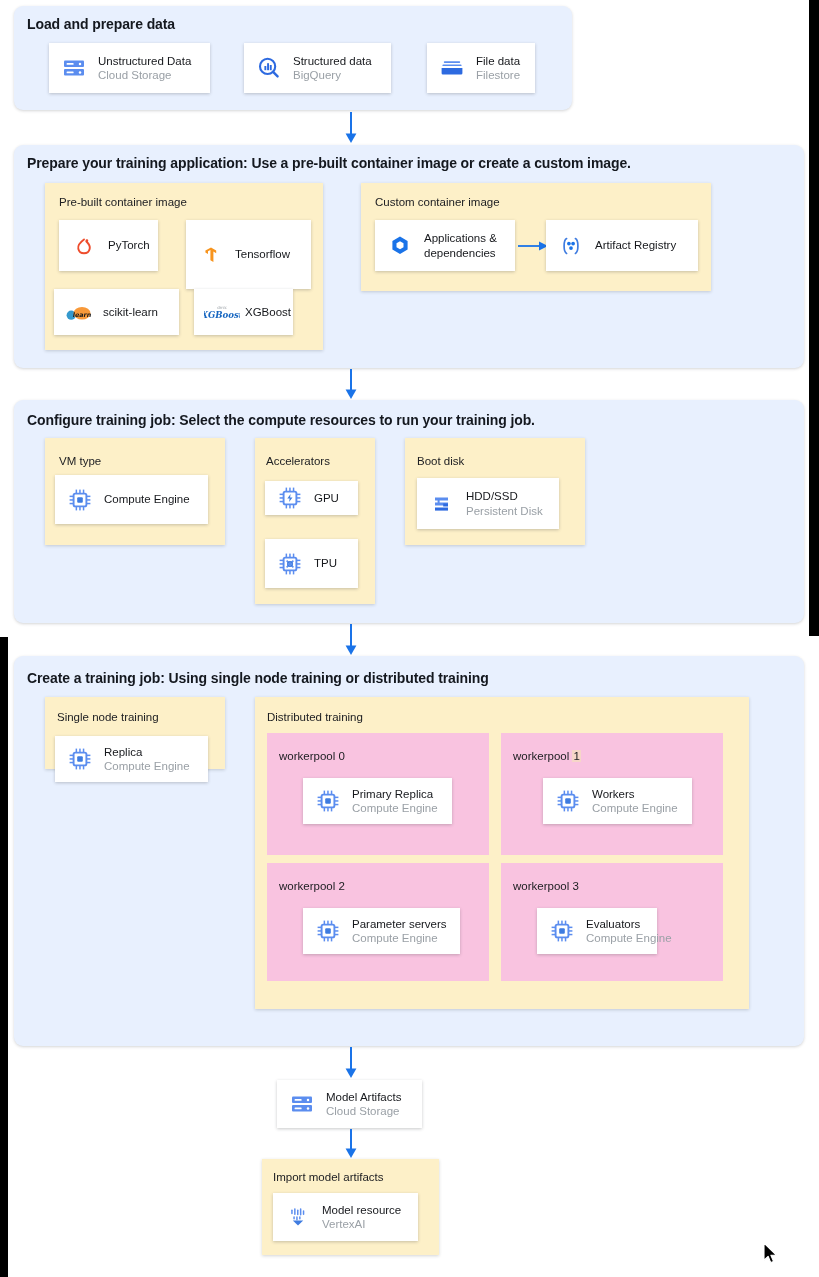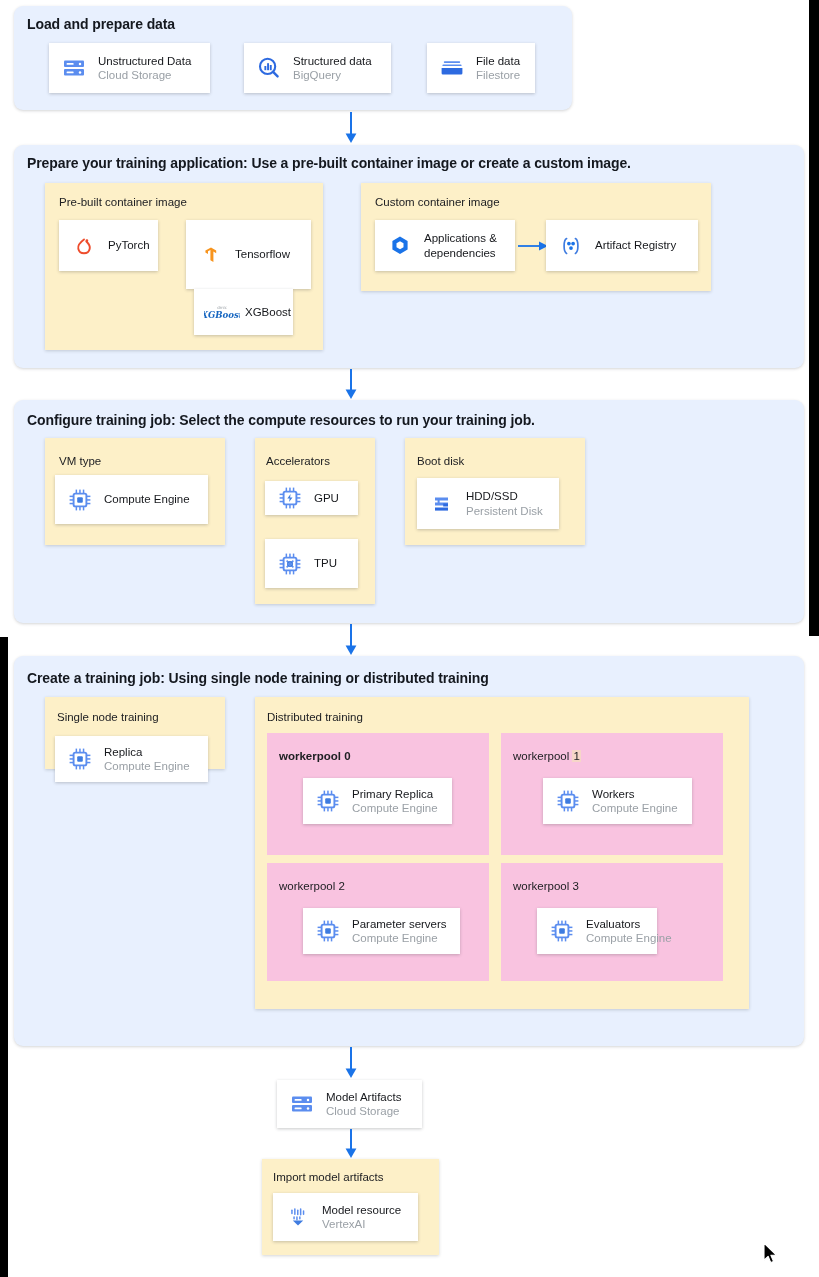--- a/index.html
+++ b/index.html
@@ -188,20 +188,32 @@
     <span class="card-ico">
       <svg width="24" height="24" viewBox="0 0 24 24">
         <path d="M12 4.5 L17.2 7.5 L17.2 10.2 L14.4 8.6 L14.4 18.9 L11.4 17.2 L11.4 6.9 L9 8.3 L9 11 L6.4 9.5 L6.4 7.5 Z" fill="#f7941e"></path>
       </svg>
     </span>
     <span class="card-txt">
       <span class="card-t1">Tensorflow</span>
     </span>
   </div>
 
+  <div class="card" style="left:54px;top:289px;width:125px;height:46px;">
+    <span class="card-ico">
+      <svg width="28" height="20" viewBox="0 0 28 20">
+        <circle cx="6.2" cy="13.2" r="4.6" fill="#3499cd"></circle>
+        <ellipse cx="17" cy="11.2" rx="8.4" ry="6.3" fill="#f89939"></ellipse>
+        <text x="17" y="14.6" font-family="DejaVu Sans, sans-serif" font-size="6.4" font-weight="bold" font-style="italic" fill="#1a1a1a" text-anchor="middle">learn</text>
+      </svg>
+    </span>
+    <span class="card-txt">
+      <span class="card-t1">scikit-learn</span>
+    </span>
+  </div>
 
   <div class="card" style="left:194px;top:289px;width:99px;height:46px;">
     <span class="card-ico" style="width:36px;margin-right:5px;">
       <svg width="36" height="22" viewBox="0 0 36 22">
         <rect x="1" y="1" width="34" height="20" fill="#ffffff"></rect>
         <text x="18" y="8" font-family="DejaVu Sans, sans-serif" font-size="4" fill="#9aa0a6" text-anchor="middle">dmlc</text>
         <text x="18" y="16.5" font-family="DejaVu Serif, serif" font-size="8.6" font-weight="bold" font-style="italic" fill="#1565c0" text-anchor="middle">XGBoost</text>
       </svg>
     </span>
     <span class="card-txt">
@@ -403,21 +415,21 @@
       <span class="card-t1">Replica</span>
       <span class="card-t2">Compute Engine</span>
     </span>
   </div>
 
   <div class="group" style="left:255px;top:697px;width:494px;height:312px;">
   </div>
   <div class="group-title" style="left:267px;top:711px;">Distributed training</div>
 
   <div class="pool" style="left:267px;top:733px;width:222px;height:122px;"></div>
-  <div class="pool-title" style="left:279px;top:750px;font-weight:bold;">
+  <div class="pool-title" style="left:279px;top:750px;">
     <span>workerpool 0</span>
   </div>
   <div class="card stacked" style="left:303px;top:778px;width:149px;height:46px;">
     <span class="card-ico">
       <svg width="26" height="26" viewBox="0 0 26 26">
         <rect x="6.6" y="6.6" width="12.8" height="12.8" rx="1.6" fill="none" stroke="#5b8def" stroke-width="1.9"></rect>
         <rect x="10.2" y="10.2" width="5.6" height="5.6" rx="1" fill="#3f7ce0"></rect>
         <g fill="#5b8def">
           <rect x="8.6" y="2.6" width="1.5" height="3.4"></rect>
             <rect x="12.2" y="2.6" width="1.5" height="3.4"></rect>

